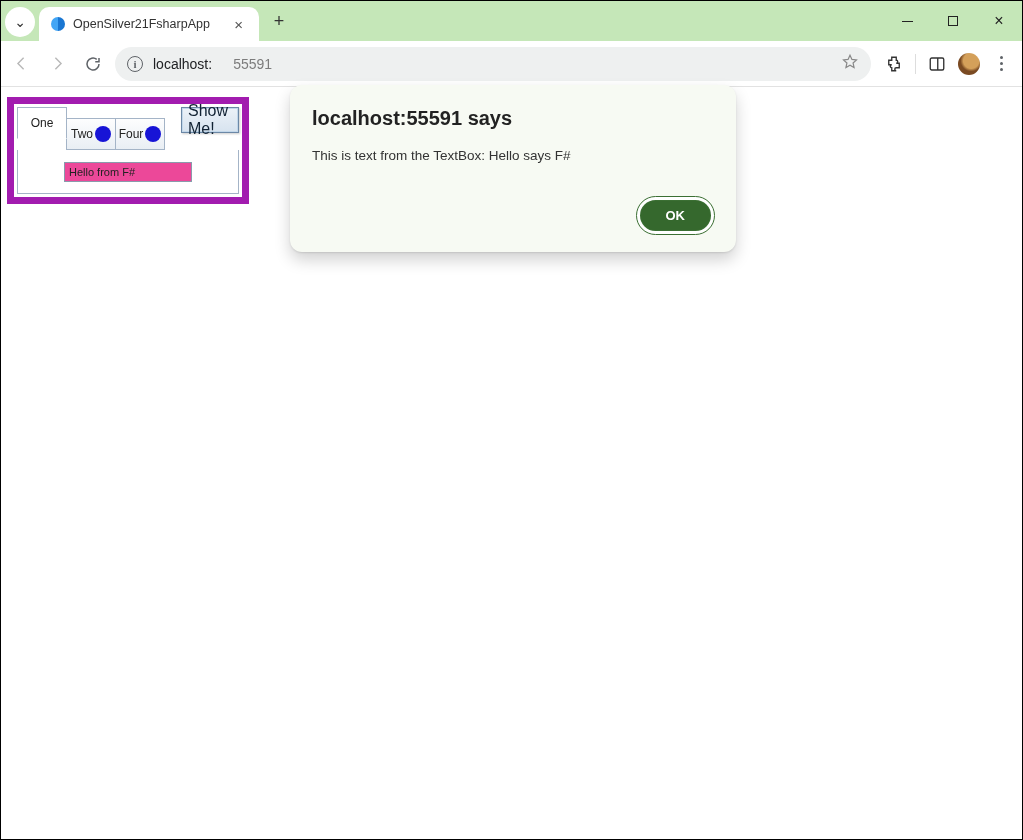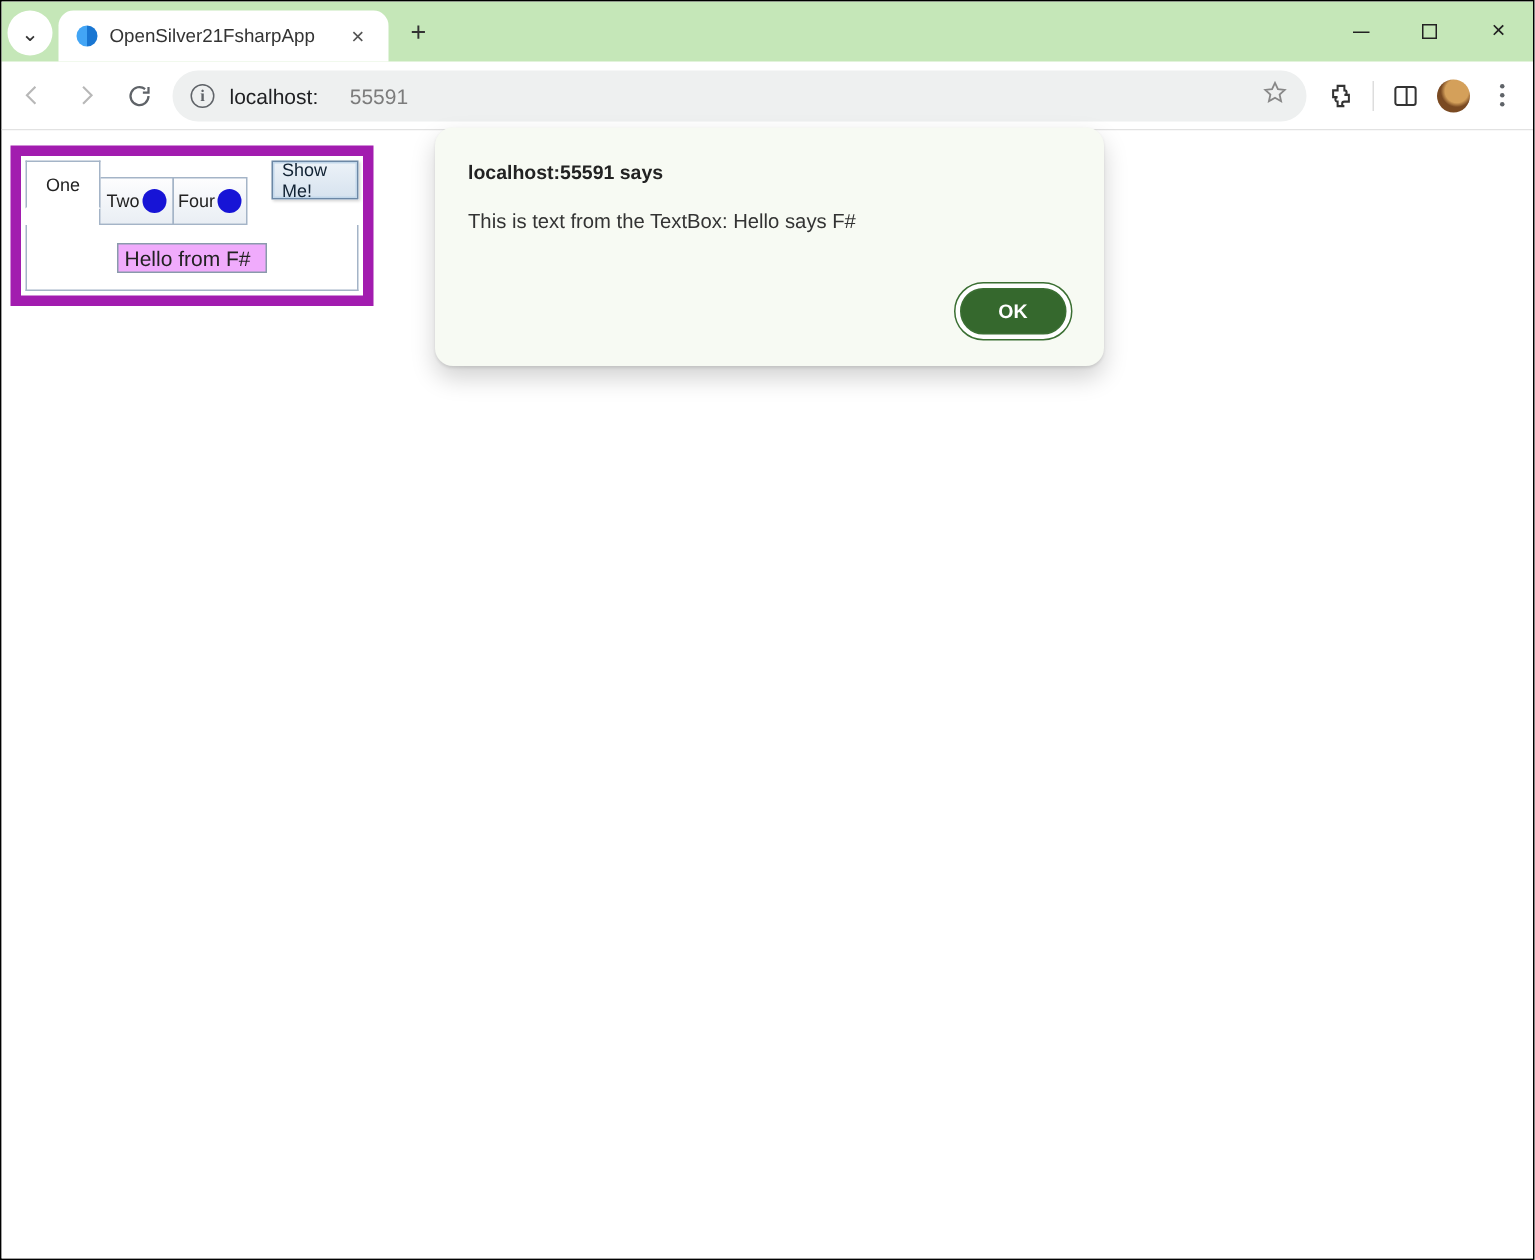--- a/index.html
+++ b/index.html
@@ -135,60 +135,60 @@
     background:#fff;
     border-bottom-color:#fff;
     z-index:2;
   }
   .ptab + .ptab { margin-left:-1px;margin-top:11px; }
   .dot { width:16px;height:16px;border-radius:50%;background:#1714d6; flex:none; }
   .showme {
     border:1px solid #6c88a6;
     background:linear-gradient(#ecf2f8,#d7e3ef);
     box-shadow: inset 0 0 0 1px #c2d7ea, 1px 1px 2px rgba(0,0,0,.2);
-    font-size:12px;
+    font-size:16px;
     padding:4px 6px;
     color:#123;
     height:26px;
     display:flex;align-items:center;justify-content:flex-start;
     flex:none;
     width:58px;
     margin-left:16px;
   }
   .content-area {
     border:1px solid #a4b4c7;
     border-top:none;
     height:44px;
     display:flex;
     align-items:center;
     justify-content:center;
   }
   .textbox {
-    width:100px;
+    width:128px;
     height:20px;
     border:1px solid #8a9aac;
-    font-size:14px;
+    font-size:11px;
     padding:2px 4px;
     color:#222;
-    background:#f0abfc;
+    background:#ec4899;
   }
 
   
   .dialog {
     position:absolute;
     left:289px; top:-2px;
     width:446px;
     background:#f7faf3;
     border-radius:12px;
     box-shadow: 0 8px 16px rgba(0,0,0,.18), 0 1px 2px rgba(0,0,0,.1);
     padding:22px 22px 18px 22px;
     font-size:13.5px;
     color:#222;
   }
-  .dialog .title { font-weight:600; font-size:13px; margin-bottom:18px; }
+  .dialog .title { font-weight:600; font-size:20px; margin-bottom:18px; }
   .dialog .msg { margin-bottom:34px; color:#333; }
   .dialog .actions { display:flex; justify-content:flex-end; }
   .ok-btn {
     background:#35682d;
     color:#fff;
     border:3px solid #fff;
     outline:1px solid #3b6f33;
     border-radius:24px;
     padding:8px 26px;
     font-size:13px;

